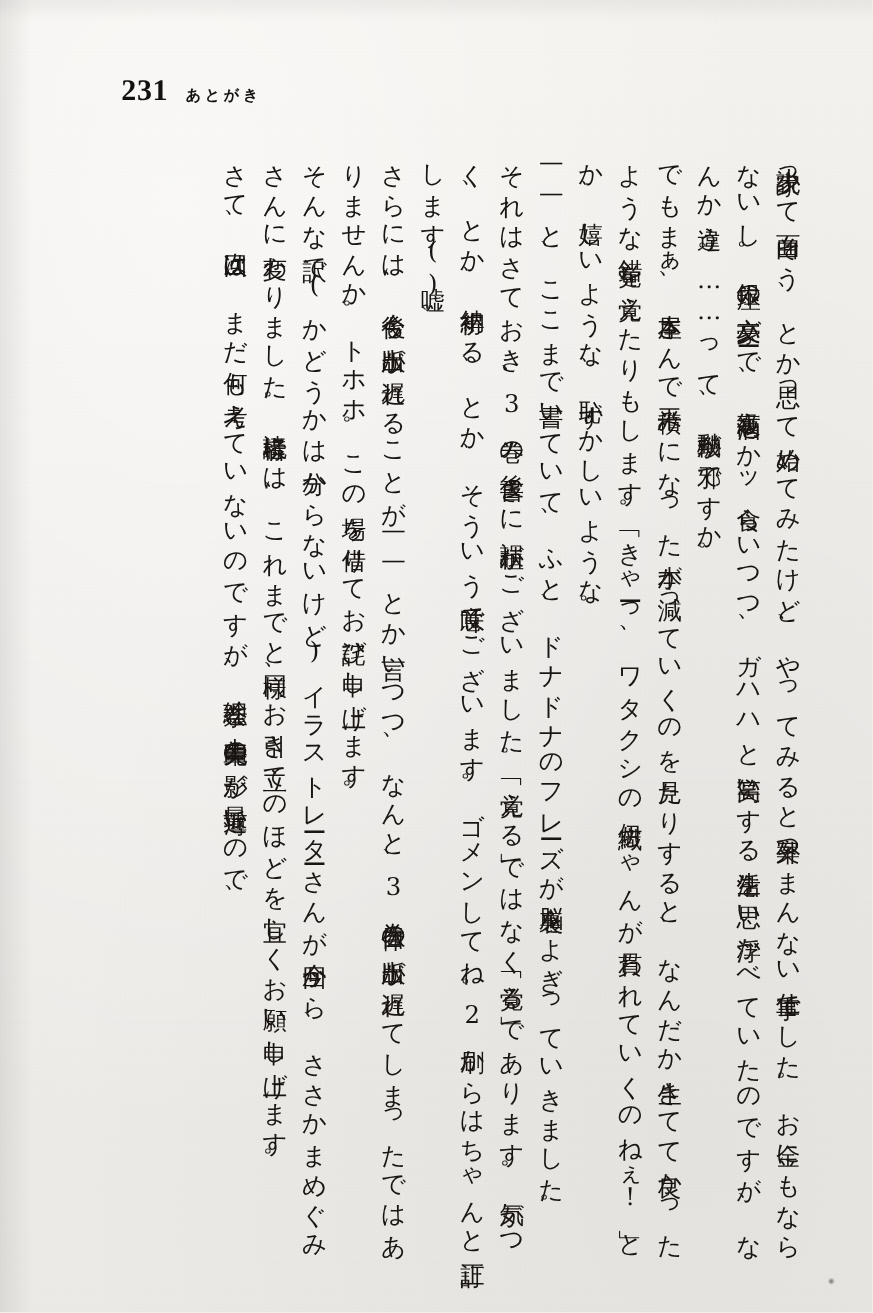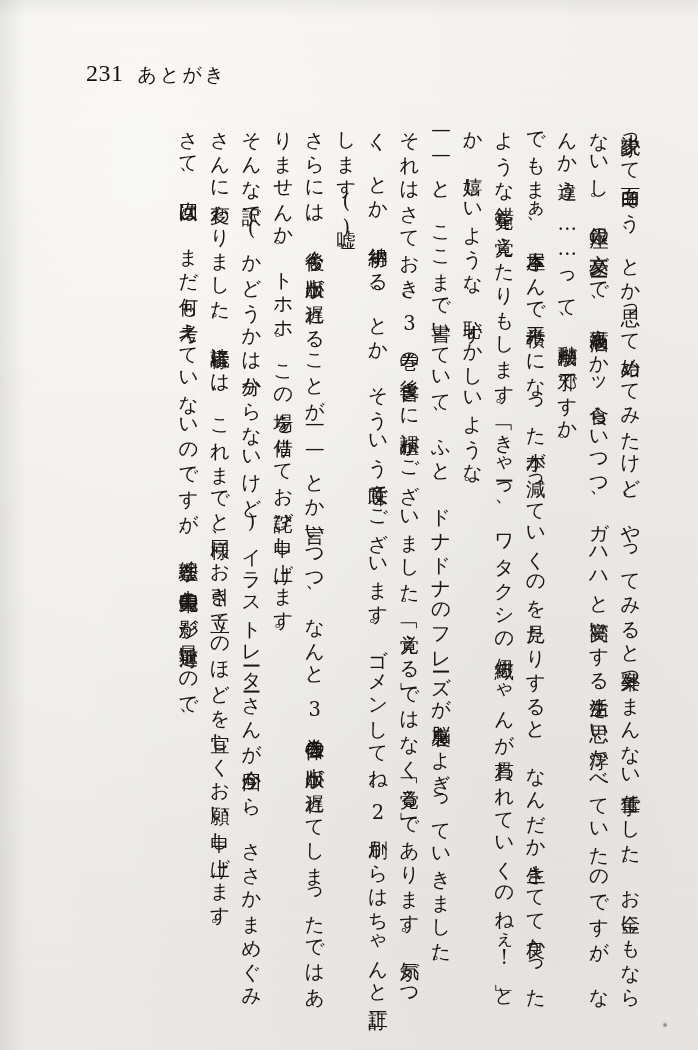--- a/index.html
+++ b/index.html
@@ -38,27 +38,28 @@
     position: absolute;
     top: 60px;
     left: 86px;
     display: flex;
     align-items: baseline;
     gap: 14px;
     color: #14100e;
   }
   .page-number {
     font-size: 24px;
-    font-weight: normal;
+    font-weight: bold;
     letter-spacing: 0.5px;
     font-family: "Liberation Serif", "DejaVu Serif", serif;
+    margin-left: 11px;
   }
   .header-title {
-    font-size: 19px;
-    font-weight: normal;
+    font-size: 12px;
+    font-weight: bold;
     letter-spacing: 3px;
     font-family: "DejaVu Sans", "Liberation Sans", sans-serif;
   }
   .body-text {
     position: absolute;
     top: 118px;
     right: 52px;
     height: 880px;
     width: 560px;
     writing-mode: vertical-rl;

